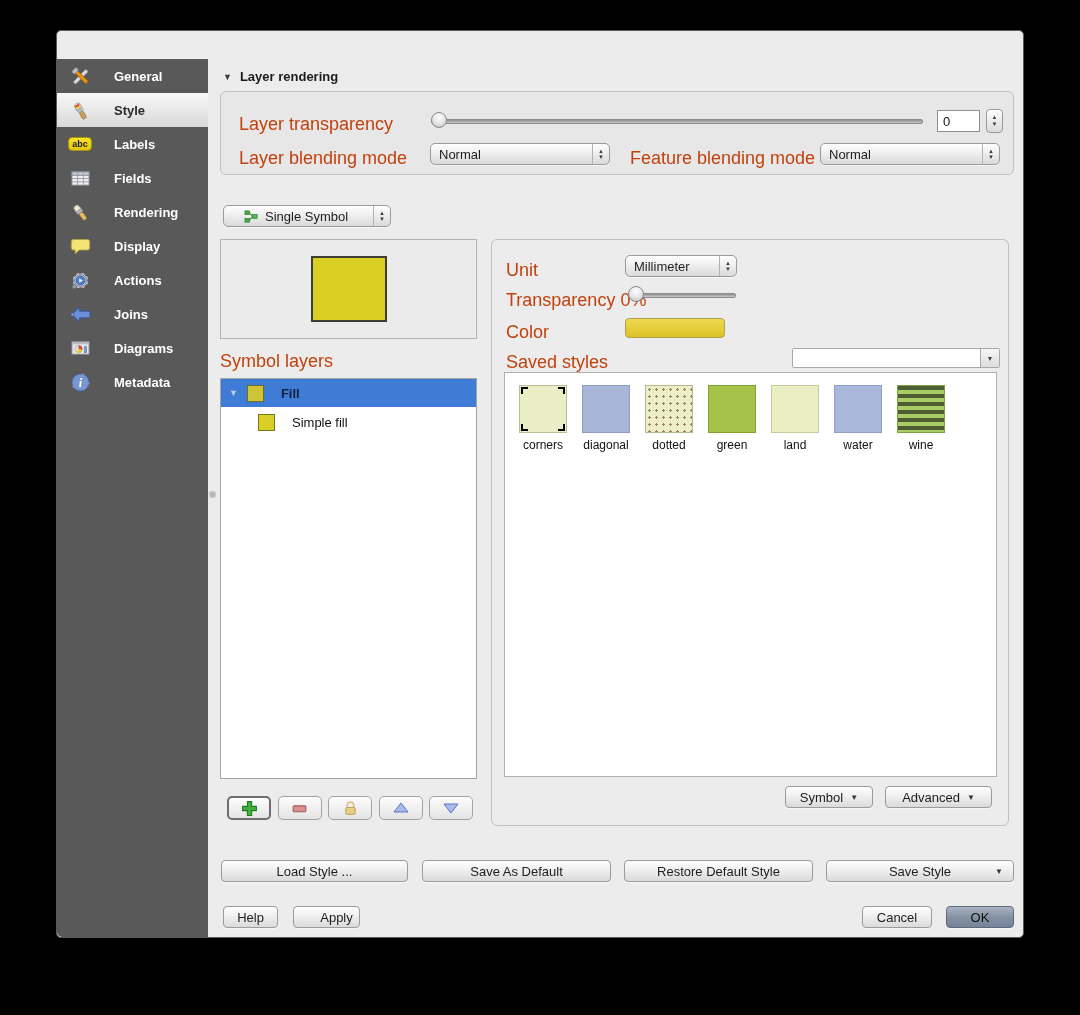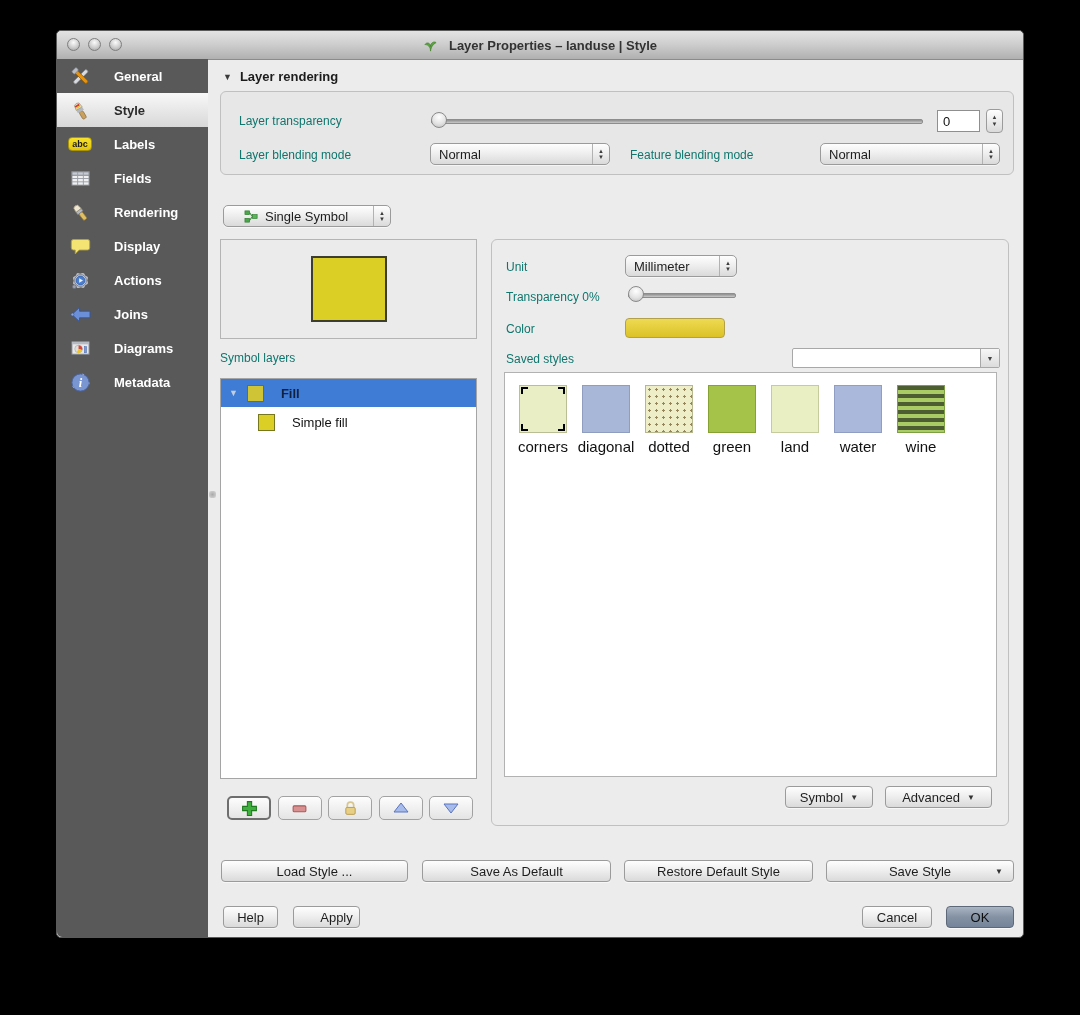--- a/index.html
+++ b/index.html
@@ -40,21 +40,21 @@
   .spin-field{position:absolute;box-sizing:border-box;height:22px;background:#fff;border:1px solid #8f8f8f;
     font-size:13px;display:flex;align-items:center;padding-left:5px;color:#111;}
   .spin-stepper{position:absolute;box-sizing:border-box;width:17px;height:24px;border:1px solid #9b9b9b;border-radius:4px;
     background:linear-gradient(#fefefe,#dadada);display:flex;flex-direction:column;align-items:center;justify-content:center;}
   .spin-stepper span{font-size:6px;line-height:7px;color:#3c3c3c;}
   .slider{position:absolute;height:19px;}
   .slider .track{position:absolute;left:0;right:0;top:8px;height:3px;border-radius:2px;
     background:linear-gradient(#8f8f8f,#c9c9c9);border:1px solid #8d8d8d;}
   .slider .knob{position:absolute;left:0;top:1px;width:16px;height:16px;border-radius:50%;box-sizing:border-box;
     border:1px solid #8a8a8a;background:radial-gradient(circle at 50% 30%,#fff,#e3e3e3 55%,#bcbcbc);}
-  .glabel{position:absolute;font-size:12px;color:#0f766e;white-space:nowrap;}
+  .glabel{position:absolute;font-size:18px;color:#c2410c;white-space:nowrap;}
   
   .lr-header{position:absolute;left:166px;top:38px;display:flex;align-items:center;gap:8px;
     font-size:13px;font-weight:bold;color:#1c1c1c;}
   .lr-header .tri{font-size:9px;color:#3a3a3a;}
   .lr-box{position:absolute;left:163px;top:60px;width:794px;height:84px;box-sizing:border-box;
     background:#e7e7e7;border:1px solid #c0c0c0;border-radius:6px;}
   
   .preview-box{position:absolute;left:163px;top:208px;width:257px;height:100px;box-sizing:border-box;
     background:#ebebeb;border:1px solid #b4b4b4;display:flex;align-items:center;justify-content:center;}
   .preview-square{width:76px;height:66px;background:#dbce25;border:2px solid #3d3d30;box-sizing:border-box;}
@@ -78,21 +78,21 @@
     border:1px solid #b2a14a;background:linear-gradient(#eeda52,#dcc227);}
   .combo{position:absolute;left:300px;top:108px;width:208px;height:20px;box-sizing:border-box;background:#fff;
     border:1px solid #a8a8a8;border-radius:2px;display:flex;}
   .combo .cfield{flex:1;font-size:12px;padding:2px 4px;color:#111;}
   .combo .cbtn{width:18px;border-left:1px solid #a8a8a8;background:linear-gradient(#f7f7f7,#dcdcdc);
     display:flex;align-items:center;justify-content:center;font-size:7px;color:#444;}
   .styles-list{position:absolute;left:12px;top:132px;width:493px;height:405px;box-sizing:border-box;
     background:#fff;border:1px solid #b2b2b2;display:flex;align-items:flex-start;padding:12px 0 0 14px;gap:15px;}
   .style-item{width:48px;display:flex;flex-direction:column;align-items:center;}
   .swatch{width:48px;height:48px;box-sizing:border-box;border:1px solid #9a9a9a;position:relative;}
-  .swatch-label{font-size:15px;color:#111;margin-top:5px;white-space:nowrap;}
+  .swatch-label{font-size:12px;color:#111;margin-top:5px;white-space:nowrap;}
   .sw-corners{background:
       linear-gradient(#000,#000) left 1px top 1px/7px 2px,
       linear-gradient(#000,#000) left 1px top 1px/2px 7px,
       linear-gradient(#000,#000) right 1px top 1px/7px 2px,
       linear-gradient(#000,#000) right 1px top 1px/2px 7px,
       linear-gradient(#000,#000) left 1px bottom 1px/7px 2px,
       linear-gradient(#000,#000) left 1px bottom 1px/2px 7px,
       linear-gradient(#000,#000) right 1px bottom 1px/7px 2px,
       linear-gradient(#000,#000) right 1px bottom 1px/2px 7px;
     background-color:#e9eec5;background-repeat:no-repeat;border-color:#b9be95;}
@@ -104,33 +104,20 @@
   .sw-water{background:#aab8dc;border-color:#909ec4;}
   .sw-wine{background-color:#a9cc64;border-color:#7da044;
     background-image:linear-gradient(to bottom,#4e5e33 0 4px,transparent 4px 8px);background-size:6px 8px;}
   .ssym-icon{width:15px;height:15px;margin-right:6px;flex:none;}
 </style>
 </head>
 <body>
 
 <div class="window">
 
-  <div class="titlebar">
-    <div class="traffic">
-      <div class="tl"></div>
-      <div class="tl"></div>
-      <div class="tl"></div>
-    </div>
-    <div class="title">
-      <svg class="ssym-icon" viewBox="0 0 16 16">
-        <path d="M8 14 C8 9 5 7 2 7 C4 4 8 5 8 9 C8 5 12 3 14 5 C12 6 9 8 8 14Z" fill="#57a639" stroke="#3a7424" stroke-width="0.6"></path>
-      </svg>
-      <span>Layer Properties – landuse | Style</span>
-    </div>
-  </div>
 
   <div class="sidebar">
     <div class="side-item">
       <span class="sicon">
         <svg width="21" height="21" viewBox="0 0 22 22">
           <rect x="9.5" y="1.5" width="3.6" height="19" rx="1.4" fill="#d9dbe0" stroke="#84878f" stroke-width="0.8" transform="rotate(45 11 11)"></rect>
           <rect x="9.5" y="1.5" width="3.6" height="19" rx="1.4" fill="#e8920e" stroke="#95610a" stroke-width="0.8" transform="rotate(-45 11 11)"></rect>
           <rect x="8" y="0.8" width="6.5" height="4" rx="1" fill="#b9bdc6" stroke="#777b83" stroke-width="0.7" transform="rotate(-45 11 11)"></rect>
         </svg>
       </span>

